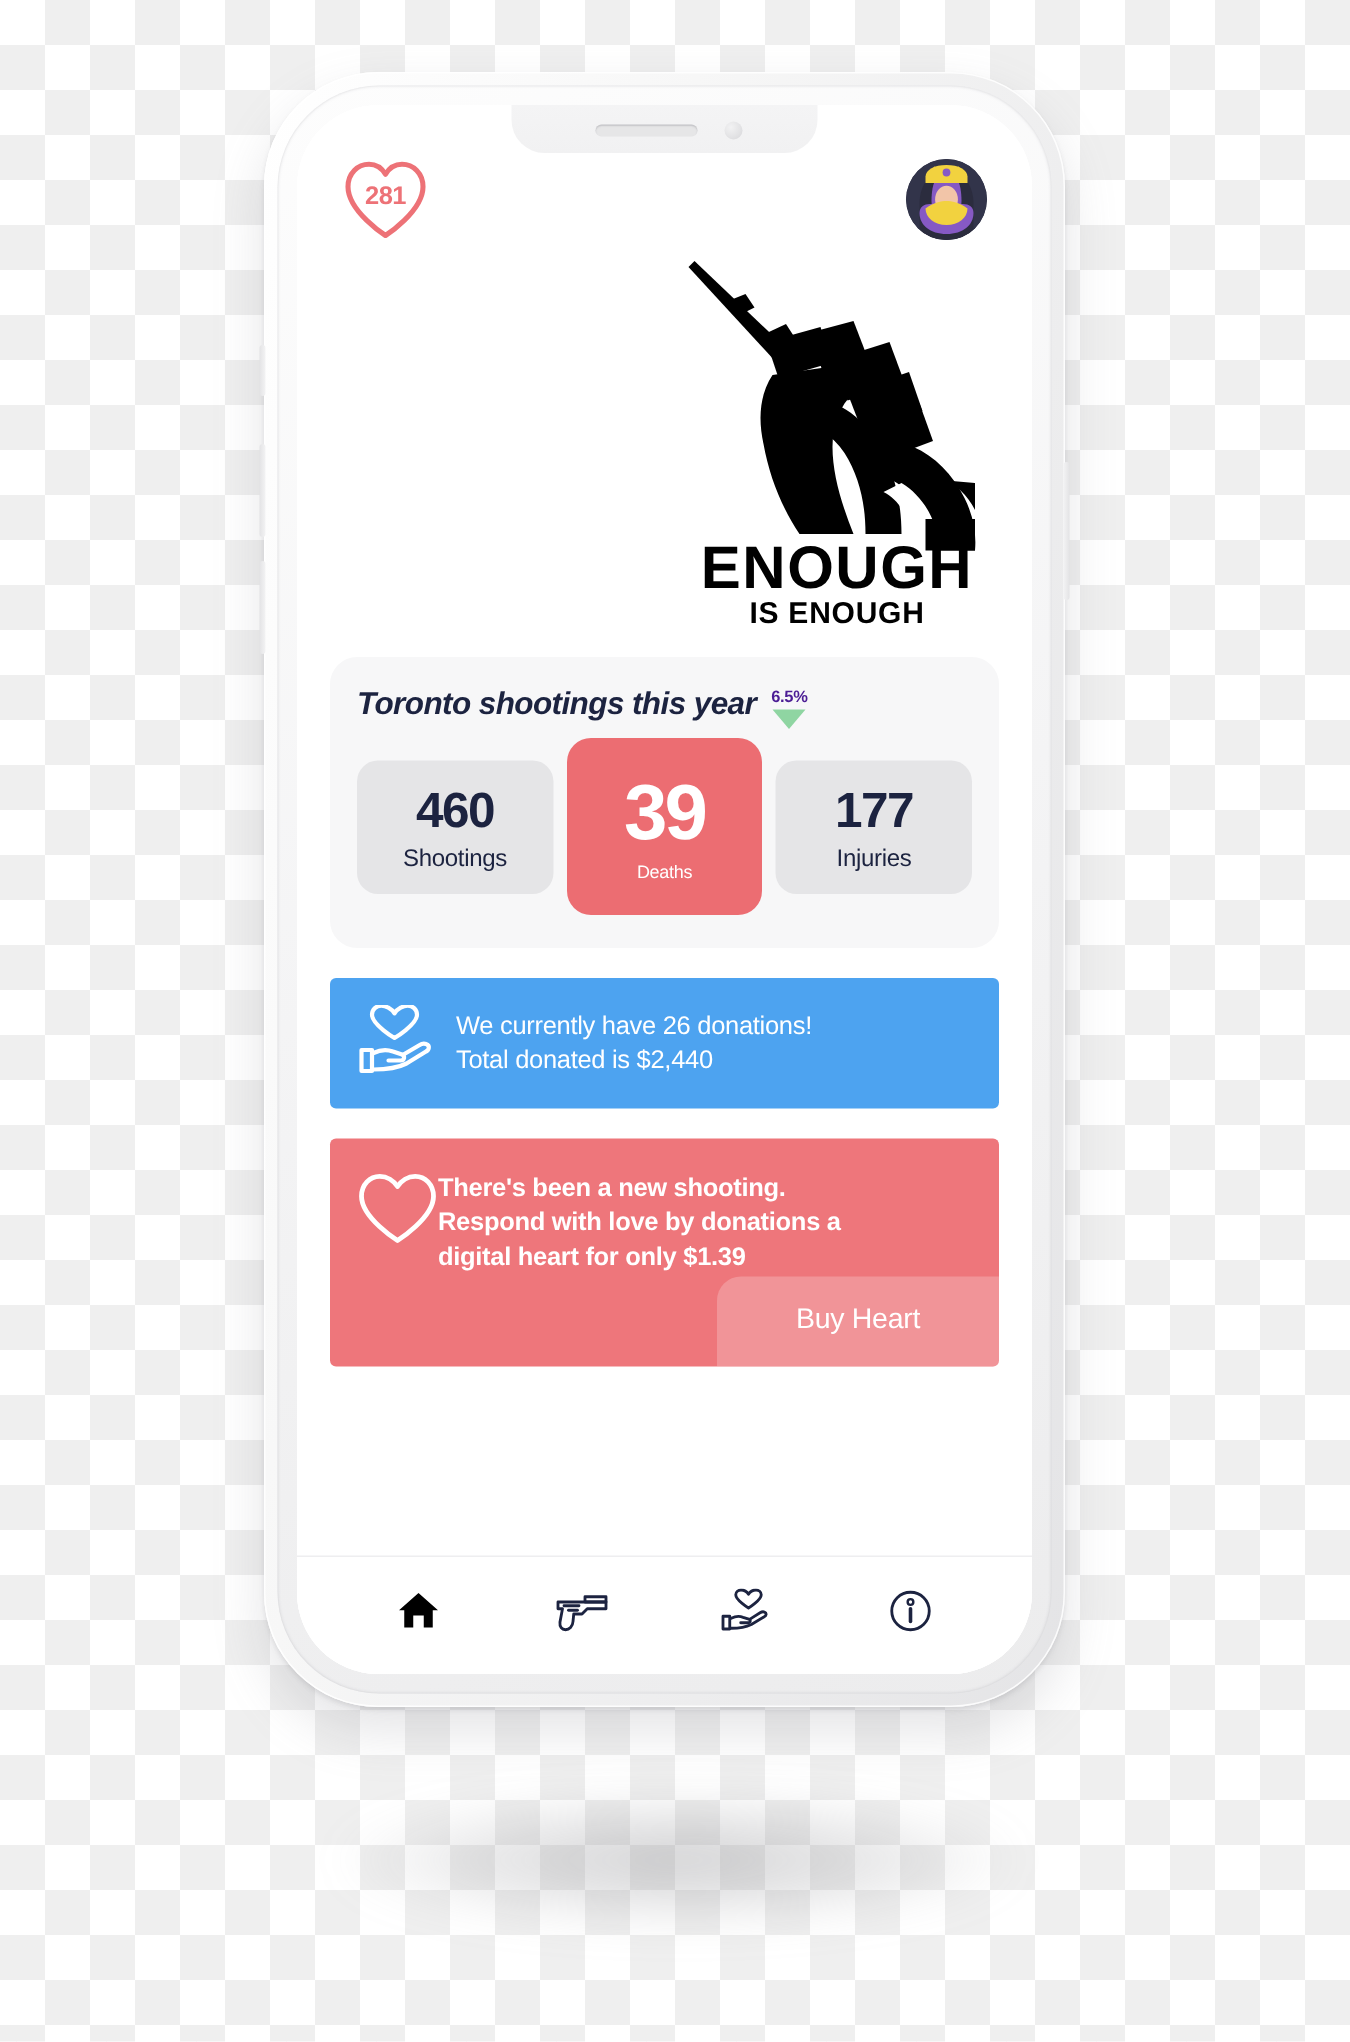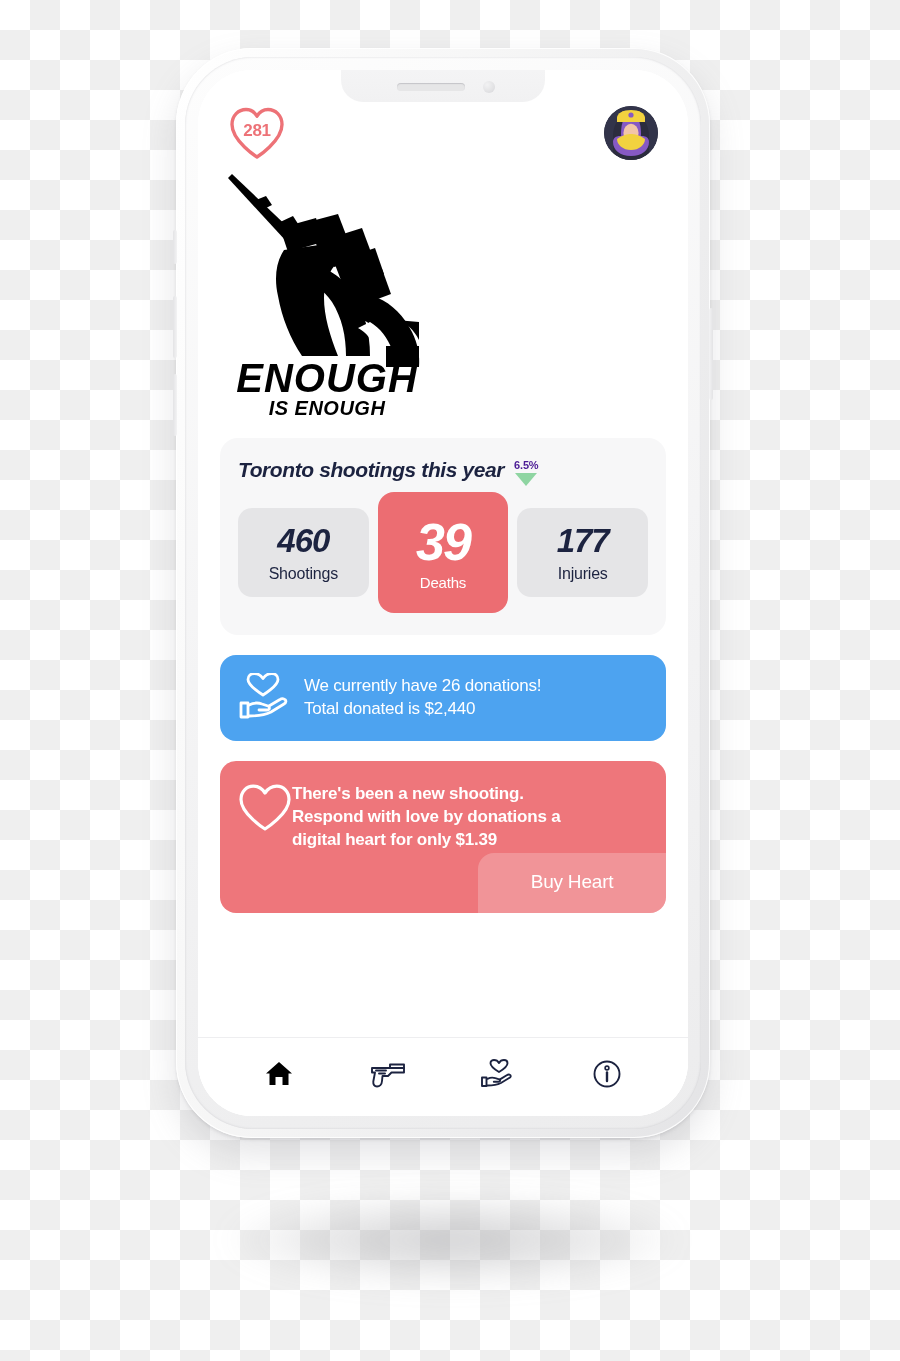--- a/index.html
+++ b/index.html
@@ -158,24 +158,23 @@
     width: 54px;
     height: 54px;
     border-radius: 50%;
     overflow: hidden;
     background: #2f3145;
   }
 
   
   .logo-wrap {
     display: flex;
-    justify-content: flex-start;
+    justify-content: flex-end;
     margin-top: 10px;
     margin-bottom: 18px;
-    font-style: italic;
   }
 
   
   .stats-panel {
     background: #F7F7F8;
     border-radius: 18px;
     padding: 20px 18px 22px 18px;
   }
   .stats-head {
     display: flex;
@@ -227,44 +226,43 @@
     background: #EC6D72;
     padding: 24px 4px 22px 4px;
     border-radius: 16px;
   }
   .stat-number {
     font-size: 33px;
     font-weight: 700;
     color: #1C2340;
     letter-spacing: -1px;
     line-height: 1;
-    font-style: italic;
   }
   .stat-cell.primary .stat-number {
     font-size: 52px;
     color: #ffffff;
     letter-spacing: -2px;
   }
   .stat-label {
     font-size: 16px;
     font-weight: 500;
     color: #1C2340;
     margin-top: 8px;
     letter-spacing: -0.2px;
   }
   .stat-cell.primary .stat-label {
     color: #ffffff;
-    font-size: 15px;
+    font-size: 12px;
     margin-top: 6px;
   }
 
   
   .banner {
     margin-top: 20px;
-    border-radius: 16px;
+    border-radius: 4px;
     display: flex;
     align-items: center;
     gap: 16px;
     padding: 18px 18px;
     position: relative;
     overflow: hidden;
   }
   .banner.donation { background: #4DA3F0; }
   .banner.alert {
     background: #EE767B;

